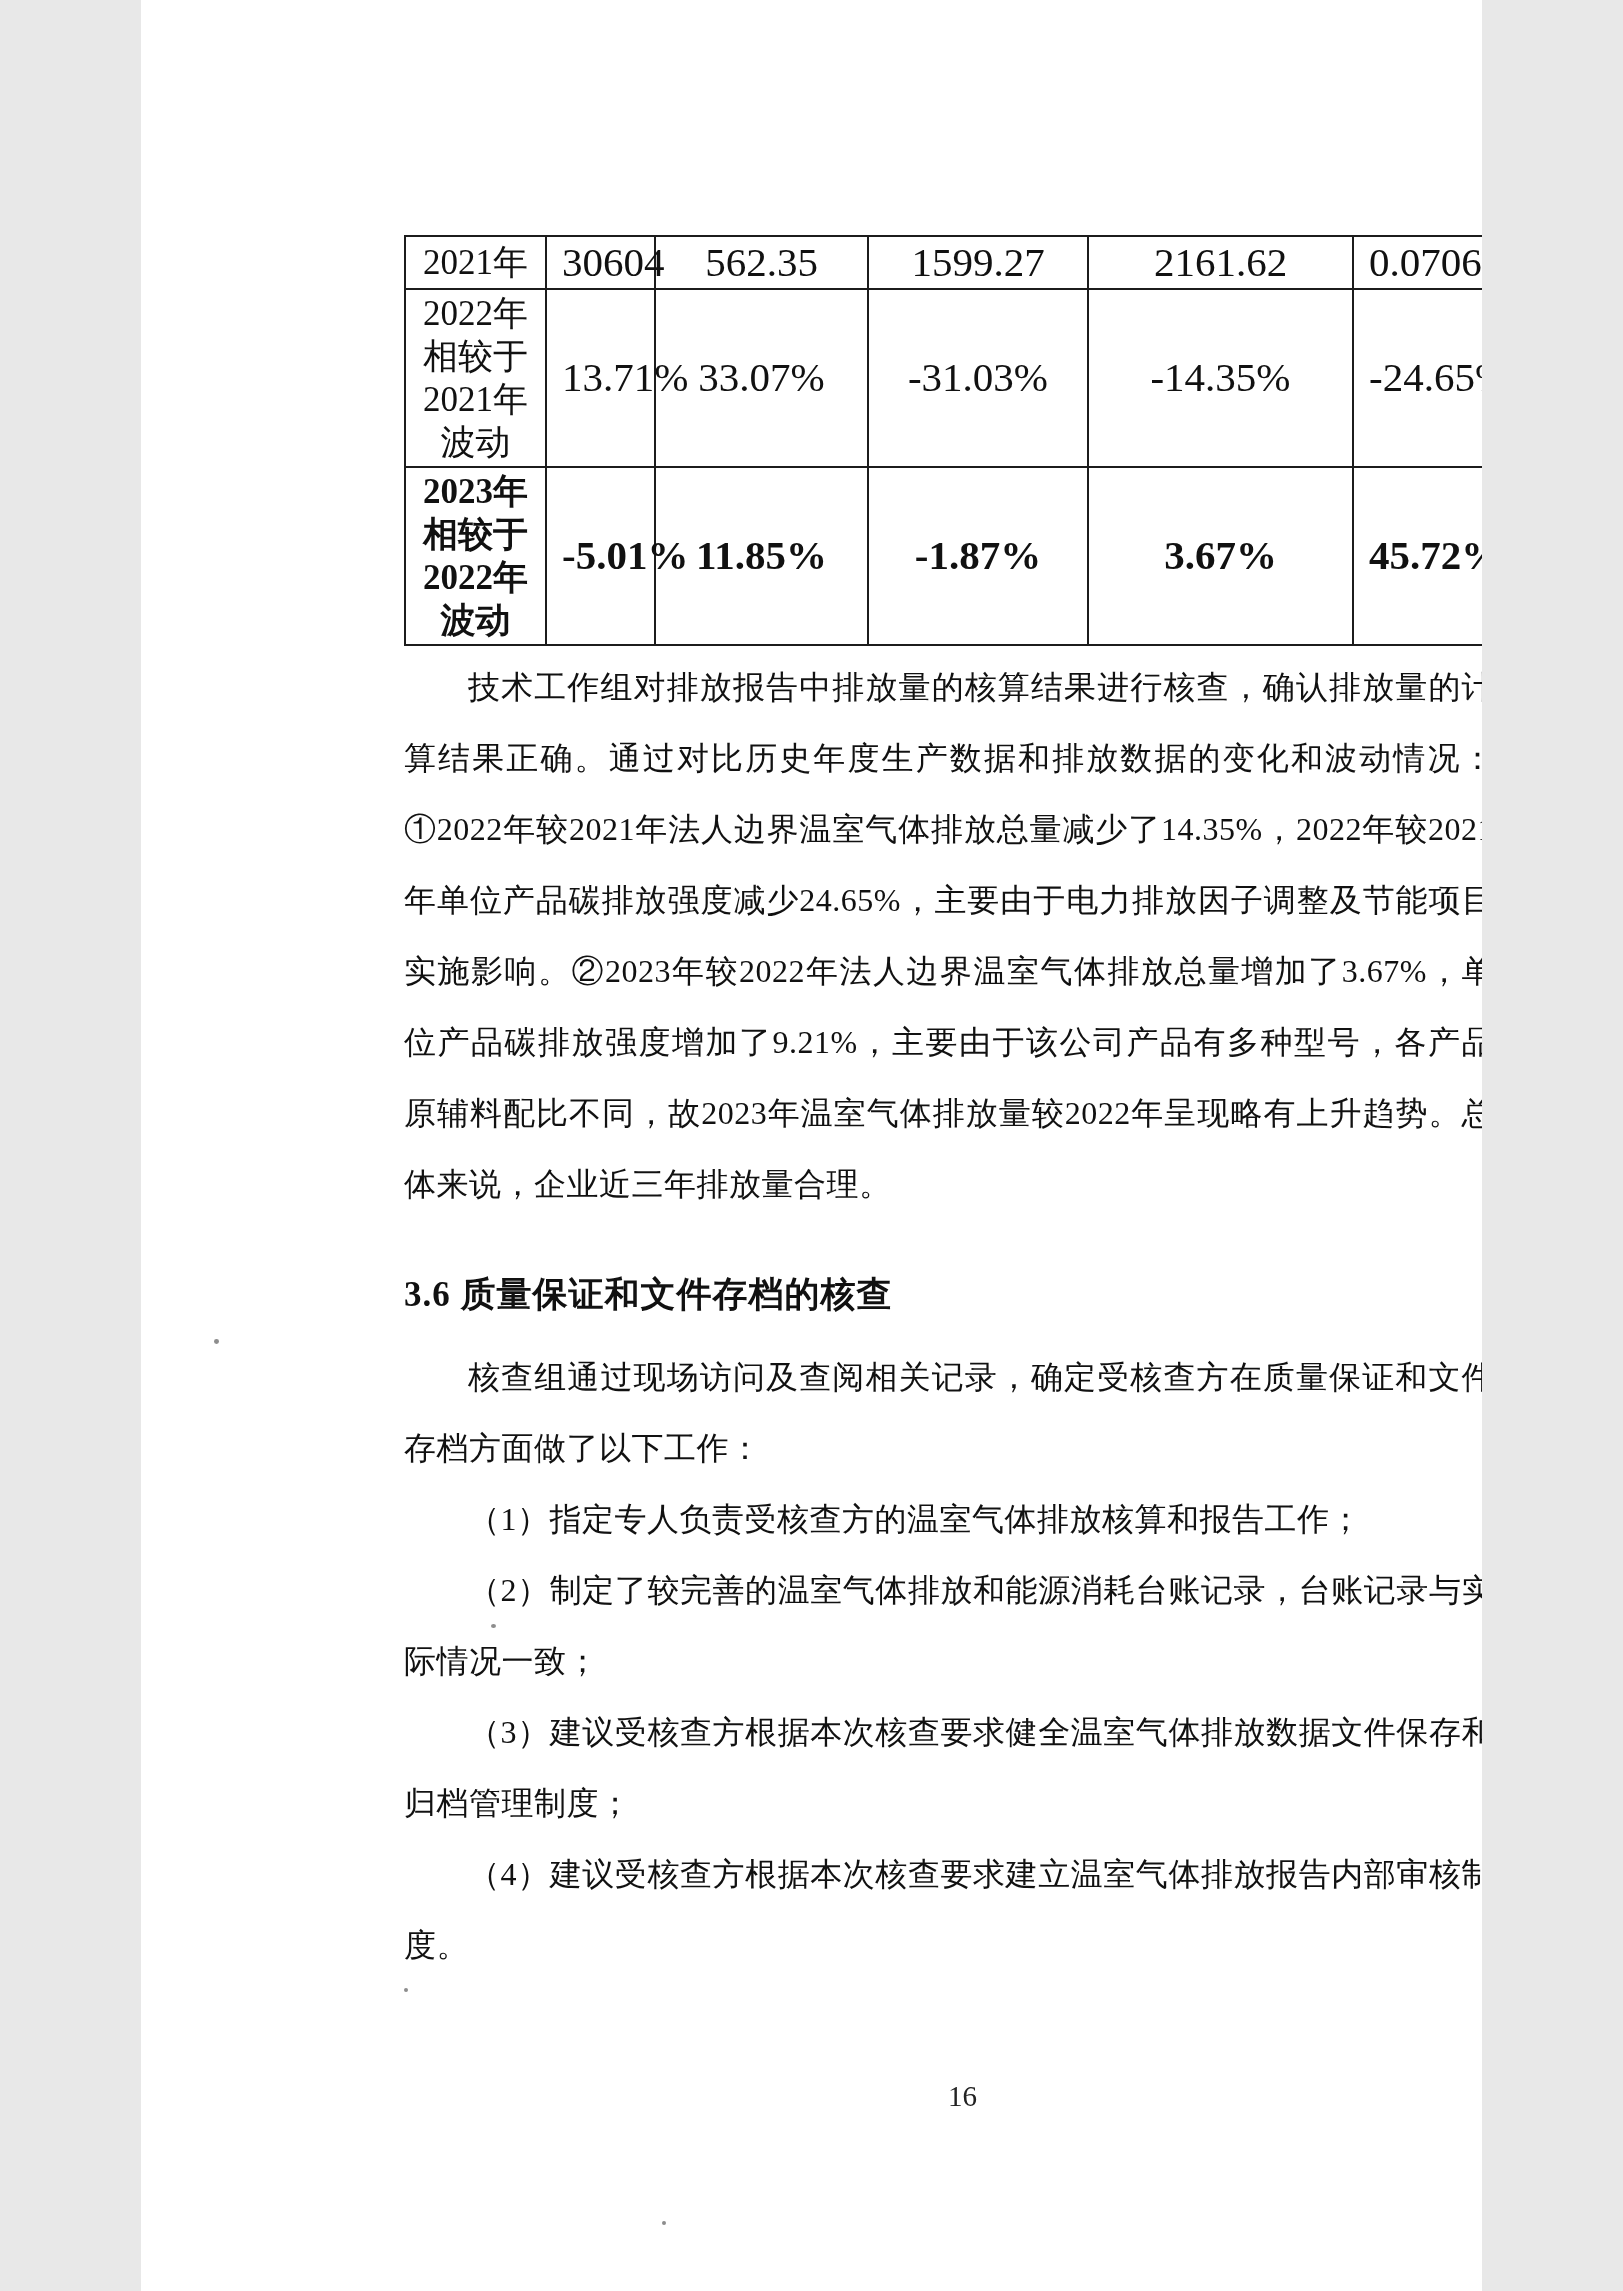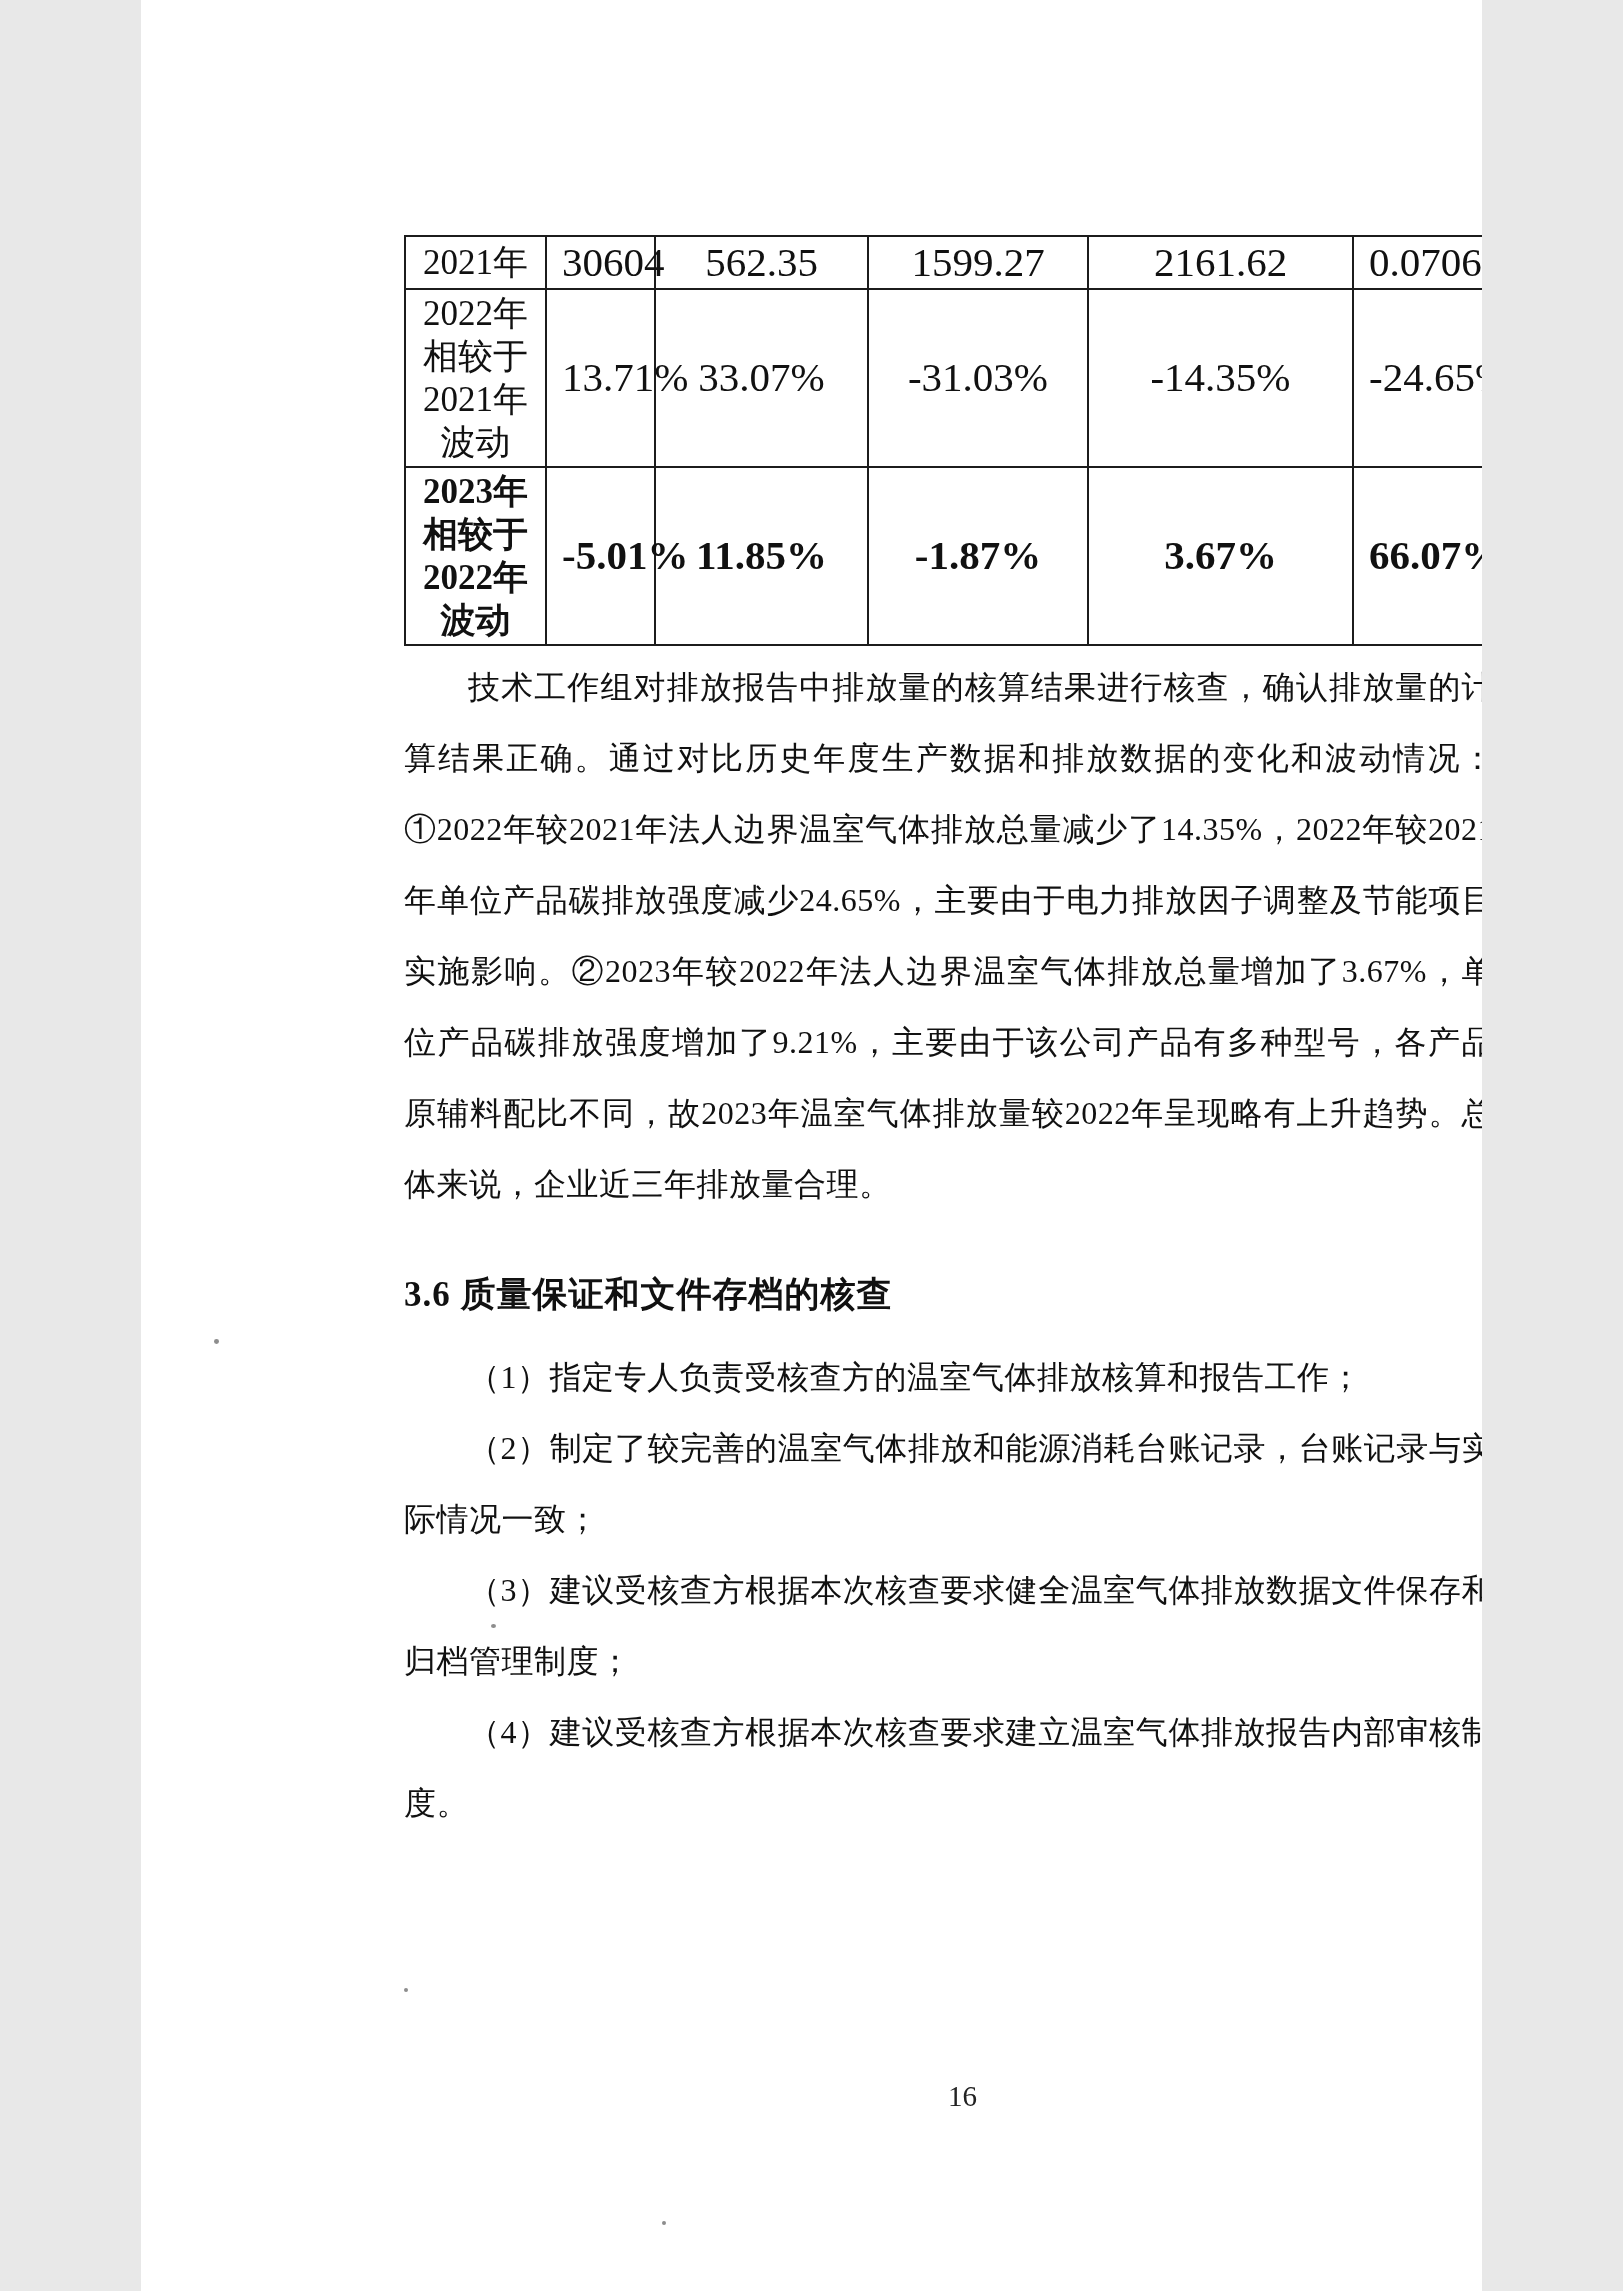--- a/index.html
+++ b/index.html
@@ -104,29 +104,30 @@
           <td>-31.03%</td>
           <td>-14.35%</td>
           <td>-24.65%</td>
         </tr>
         <tr class="r3">
           <td class="rowlabel">2023年相较于2022年波动</td>
           <td>-5.01%</td>
           <td>11.85%</td>
           <td>-1.87%</td>
           <td>3.67%</td>
-          <td>66.07%</td>
+          <td>45.72%</td>
         </tr>
       </tbody>
     </table>
 
     <p class="body p1">技术工作组对排放报告中排放量的核算结果进行核查，确认排放量的计算结果正确。通过对比历史年度生产数据和排放数据的变化和波动情况：①2022年较2021年法人边界温室气体排放总量减少了14.35%，2022年较2021年单位产品碳排放强度减少24.65%，主要由于电力排放因子调整及节能项目实施影响。②2023年较2022年法人边界温室气体排放总量增加了3.67%，单位产品碳排放强度增加了9.21%，主要由于该公司产品有多种型号，各产品原辅料配比不同，故2023年温室气体排放量较2022年呈现略有上升趋势。总体来说，企业近三年排放量合理。</p>
 
     <h2 class="sect">3.6 质量保证和文件存档的核查</h2>
 
+    <p class="body">核查组通过现场访问及查阅相关记录，确定受核查方在质量保证和文件存档方面做了以下工作：</p>
 
     <p class="body">（1）指定专人负责受核查方的温室气体排放核算和报告工作；</p>
     <p class="body">（2）制定了较完善的温室气体排放和能源消耗台账记录，台账记录与实际情况一致；</p>
     <p class="body">（3）建议受核查方根据本次核查要求健全温室气体排放数据文件保存和归档管理制度；</p>
     <p class="body">（4）建议受核查方根据本次核查要求建立温室气体排放报告内部审核制度。</p>
 
   </div>
 
   <div class="pagenum">16</div>
 

